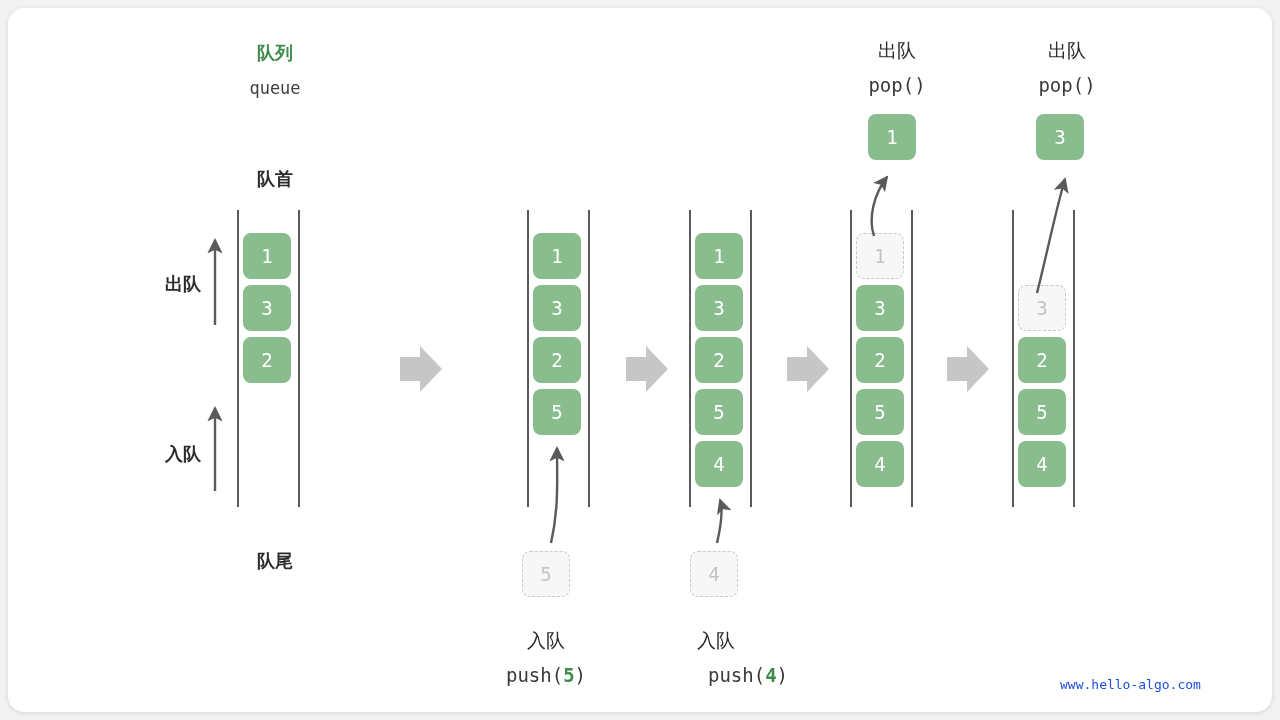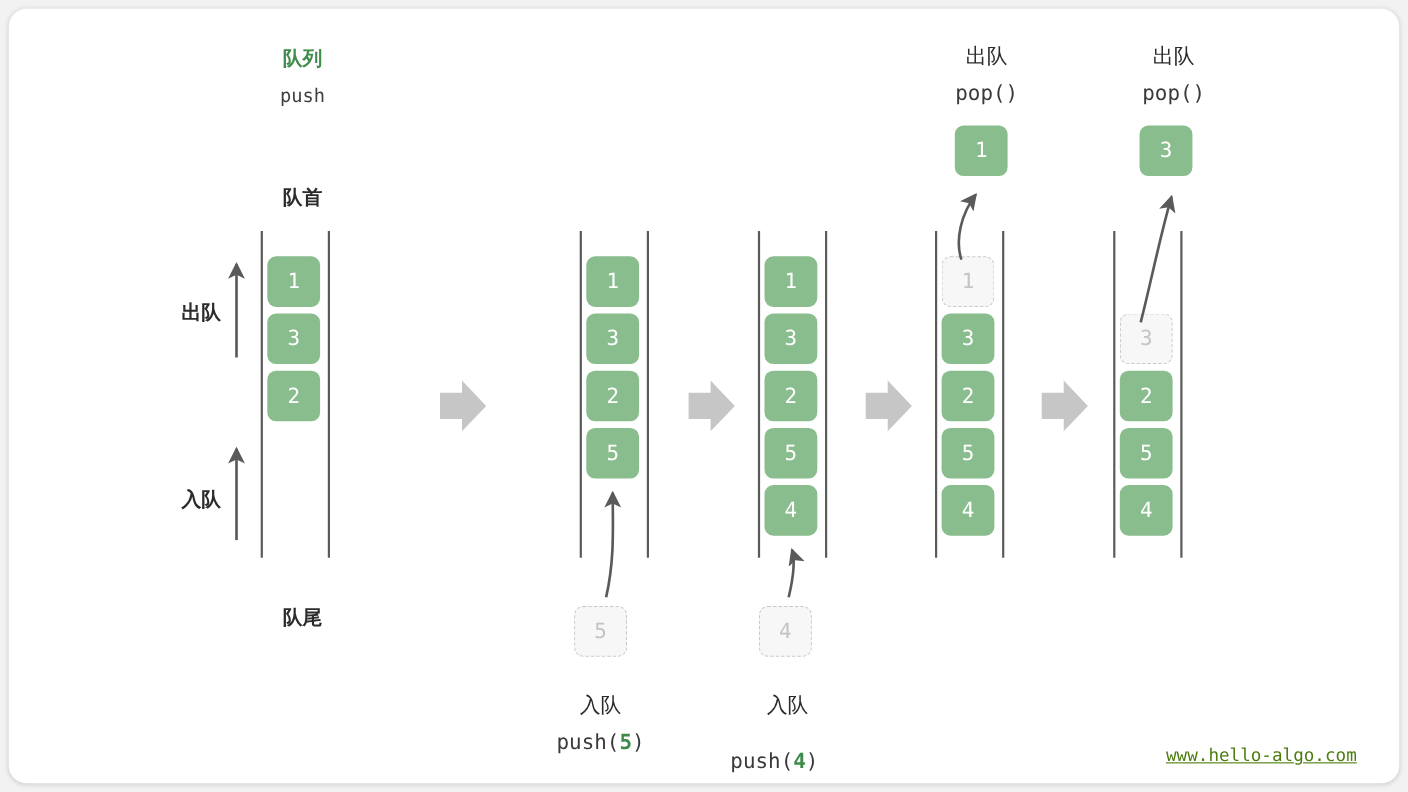--- a/index.html
+++ b/index.html
@@ -32,21 +32,21 @@
   .op-cn{
     font-size:19px;color:#2b2b2b;text-align:center;white-space:nowrap;
   }
   .op-code{
     font-family:"DejaVu Sans Mono","Liberation Mono",monospace;
     font-size:19px;color:#3a3a3a;text-align:center;white-space:nowrap;
   }
   .op-code .num{color:#3e8b4b;font-weight:bold;}
   .watermark{
     font-family:"DejaVu Sans Mono","Liberation Mono",monospace;
-    font-size:16px;color:#4d7c0f;white-space:nowrap;text-decoration:underline;
+    font-size:13px;color:#1d4ed8;white-space:nowrap;
   }
 
   
   .rail{background:#5a5a5a;width:1.6px;}
 
   
   .box{
     width:48px;height:46px;border-radius:8px;
     background:#89bd8d;color:#ffffff;
     font-size:19px;
@@ -62,21 +62,21 @@
   
   svg.ov{position:absolute;left:0;top:0;width:1264px;height:704px;overflow:visible;}
 </style>
 </head>
 <body>
 
 <div id="card">
 <div class="stage">
 
   <div class="abs title-cn" style="left:198px;top:33px;width:138px;">队列</div>
-  <div class="abs title-en" style="left:198px;top:70px;width:138px;">push</div>
+  <div class="abs title-en" style="left:198px;top:70px;width:138px;">queue</div>
 
   <div class="abs lbl-bold" style="left:198px;top:159px;width:138px;">队首</div>
   <div class="abs lbl-bold" style="left:198px;top:541px;width:138px;">队尾</div>
 
   <div class="abs lbl-bold" style="left:133px;top:264px;width:84px;">出队</div>
   <div class="abs lbl-bold" style="left:133px;top:434px;width:84px;">入队</div>
 
   <div class="abs op-cn" style="left:827px;top:30px;width:124px;">出队</div>
   <div class="abs op-code" style="left:827px;top:66px;width:124px;">pop()</div>
 
@@ -108,21 +108,21 @@
 
   <div class="abs box" style="left:687px;top:225px;">1</div>
   <div class="abs box" style="left:687px;top:277px;">3</div>
   <div class="abs box" style="left:687px;top:329px;">2</div>
   <div class="abs box" style="left:687px;top:381px;">5</div>
   <div class="abs box" style="left:687px;top:433px;">4</div>
 
   <div class="abs box ghost" style="left:682px;top:543px;">4</div>
 
   <div class="abs op-cn" style="left:646px;top:620px;width:124px;">入队</div>
-  <div class="abs op-code" style="left:624px;top:656px;width:144px;margin-top:17px;"><span>push(</span><span class="num">4</span><span>)</span></div>
+  <div class="abs op-code" style="left:668px;top:656px;width:144px;"><span>push(</span><span class="num">4</span><span>)</span></div>
 
   <div class="abs rail" style="left:842px;top:202px;height:297px;"></div>
   <div class="abs rail" style="left:903px;top:202px;height:297px;"></div>
 
   <div class="abs box ghost" style="left:848px;top:225px;">1</div>
   <div class="abs box" style="left:848px;top:277px;">3</div>
   <div class="abs box" style="left:848px;top:329px;">2</div>
   <div class="abs box" style="left:848px;top:381px;">5</div>
   <div class="abs box" style="left:848px;top:433px;">4</div>
 

